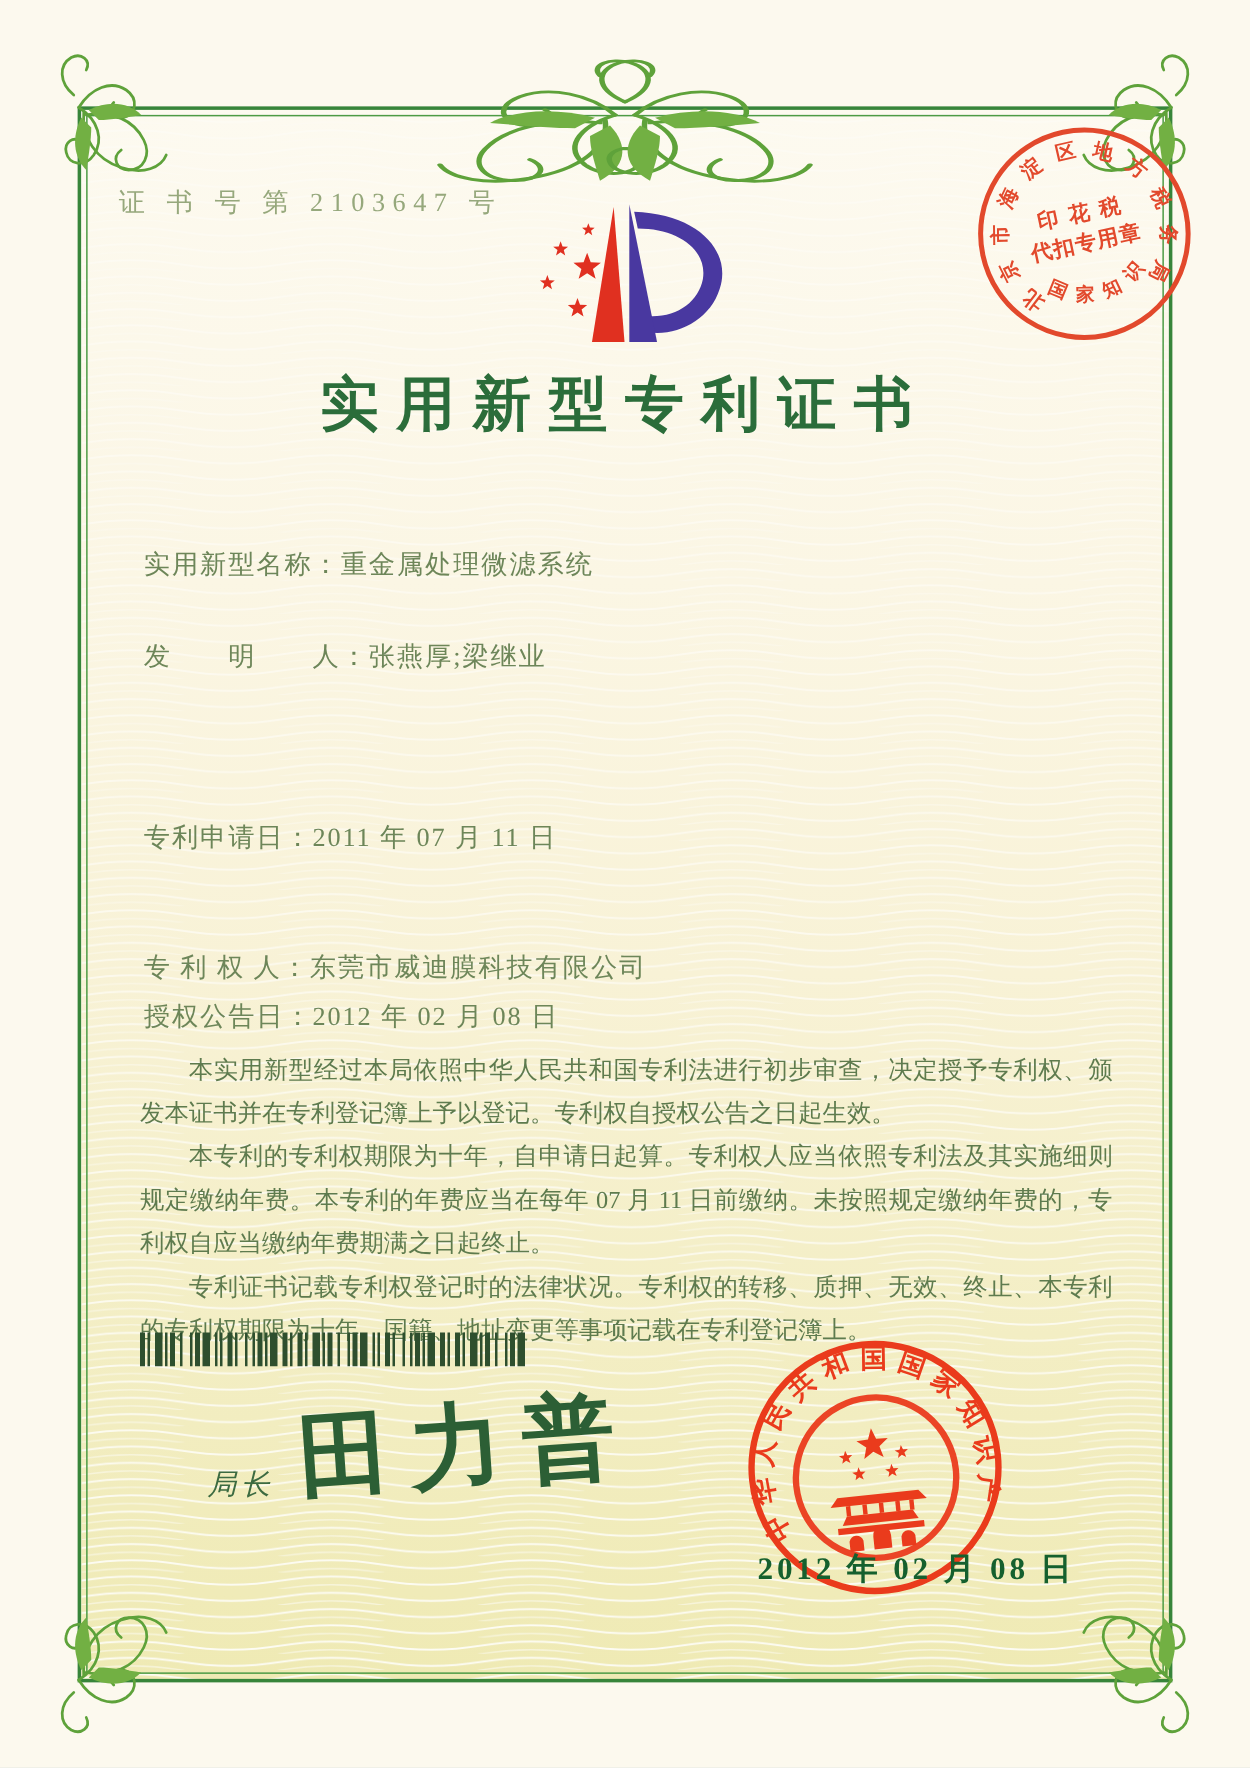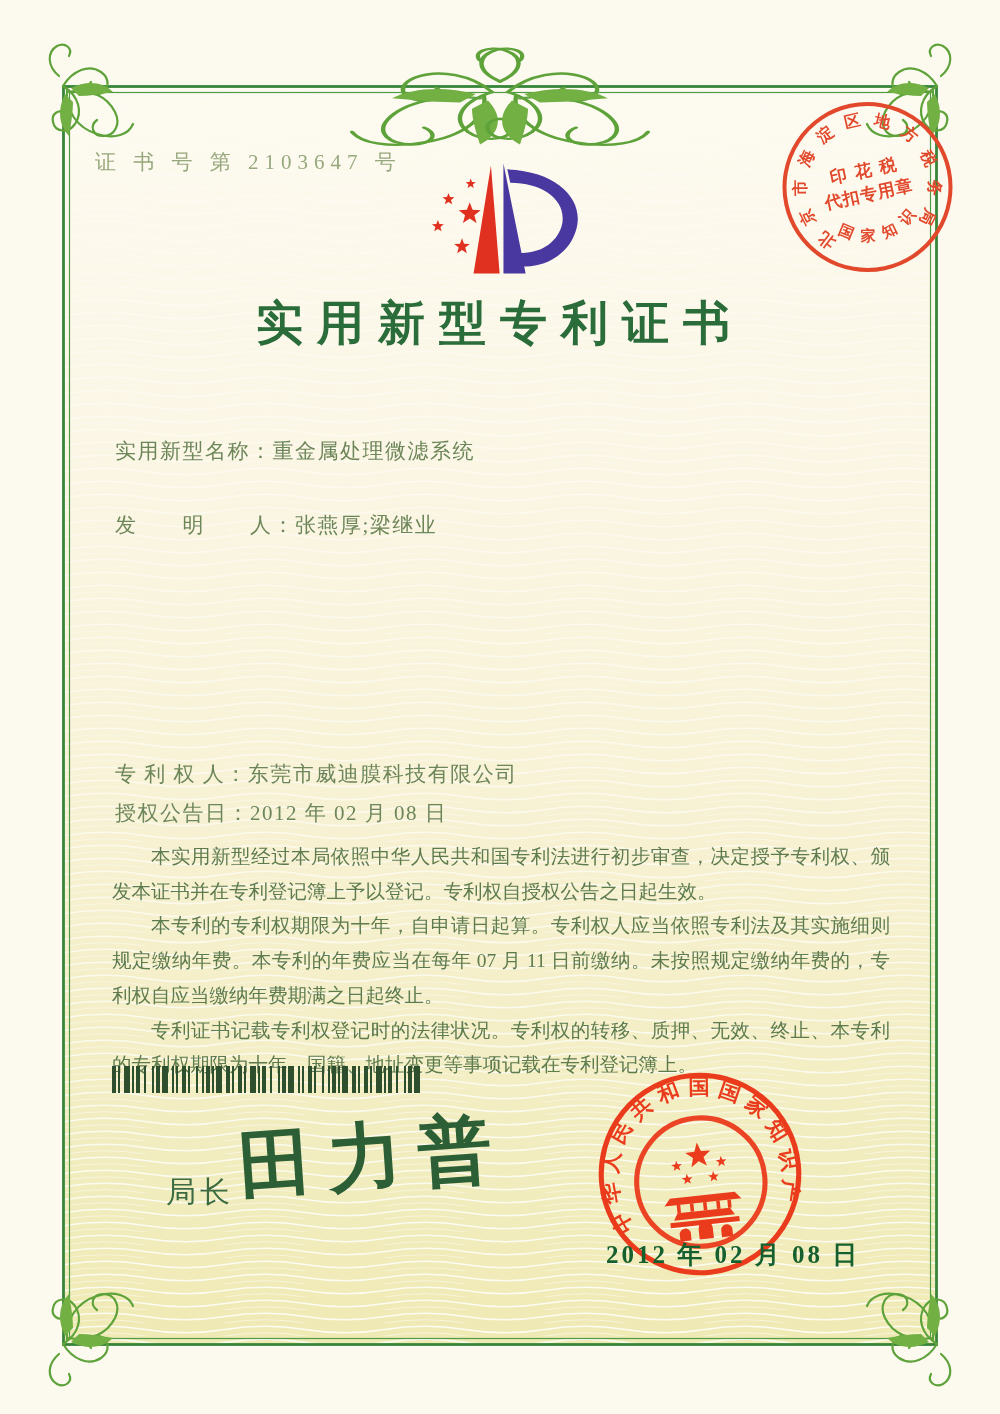--- a/index.html
+++ b/index.html
@@ -26,21 +26,21 @@
   .f0{top:437px}.f1{top:511px}.f2{top:584px}.f3{top:656px}.f4{top:760px}.f5{top:799px}
   .body-text{
     left:112px;top:840px;width:778px;font-size:19.5px;line-height:1.78;
     color:#5e7b4e;text-align:justify;
   }
   .body-text p{margin:0;text-indent:2em;}
   .barcode{
     left:112px;top:1066px;width:308px;height:27px;display:flex;align-items:stretch;
   }
   .barcode div{height:100%;}
-  .sig-title{left:166px;top:1172px;font-size:30px;color:#3c6b41;letter-spacing:4px;}
+  .sig-title{left:166px;top:1172px;font-size:23px;color:#3c6b41;letter-spacing:4px;font-style:italic;}
   .sig-name{
     left:238px;top:1108px;font-size:74px;color:#2c5f35;letter-spacing:16px;
     transform:rotate(-4deg);font-weight:700;
   }
   .seal-date{
     left:606px;top:1238px;font-size:25px;font-weight:700;color:#15602e;letter-spacing:3px;
   }
   .footer{
     left:0;top:1296px;width:1000px;text-align:center;
     font-size:19px;color:#5c8a50;letter-spacing:3px;
@@ -122,20 +122,21 @@
       </text>
       <text x="95" y="84" font-size="17" text-anchor="middle" letter-spacing="2">印 花 税</text>
       <text x="95" y="108" font-size="17" text-anchor="middle" letter-spacing="1">代扣专用章</text>
     </g>
   </svg>
 
   <div class="abs title">实用新型专利证书</div>
 
   <div class="abs field f1"><span>发　　明　　人：</span><span>张燕厚;梁继业</span></div>
   <div class="abs field f0"><span>实用新型名称：</span><span>重金属处理微滤系统</span></div>
+  <div class="abs field f3"><span>专利申请日：</span><span>2011 年 07 月 11 日</span></div>
   <div class="abs field f4"><span>专 利 权 人：</span><span>东莞市威迪膜科技有限公司</span></div>
   <div class="abs field f5"><span>授权公告日：</span><span>2012 年 02 月 08 日</span></div>
 
   <div class="abs body-text">
     <p>本实用新型经过本局依照中华人民共和国专利法进行初步审查，决定授予专利权、颁发本证书并在专利登记簿上予以登记。专利权自授权公告之日起生效。</p>
     <p>本专利的专利权期限为十年，自申请日起算。专利权人应当依照专利法及其实施细则规定缴纳年费。本专利的年费应当在每年 07 月 11 日前缴纳。未按照规定缴纳年费的，专利权自应当缴纳年费期满之日起终止。</p>
     <p>专利证书记载专利权登记时的法律状况。专利权的转移、质押、无效、终止、本专利的专利权期限为十年、国籍、地址变更等事项记载在专利登记簿上。</p>
   </div>
 
   <div class="abs barcode" id="barcode">

